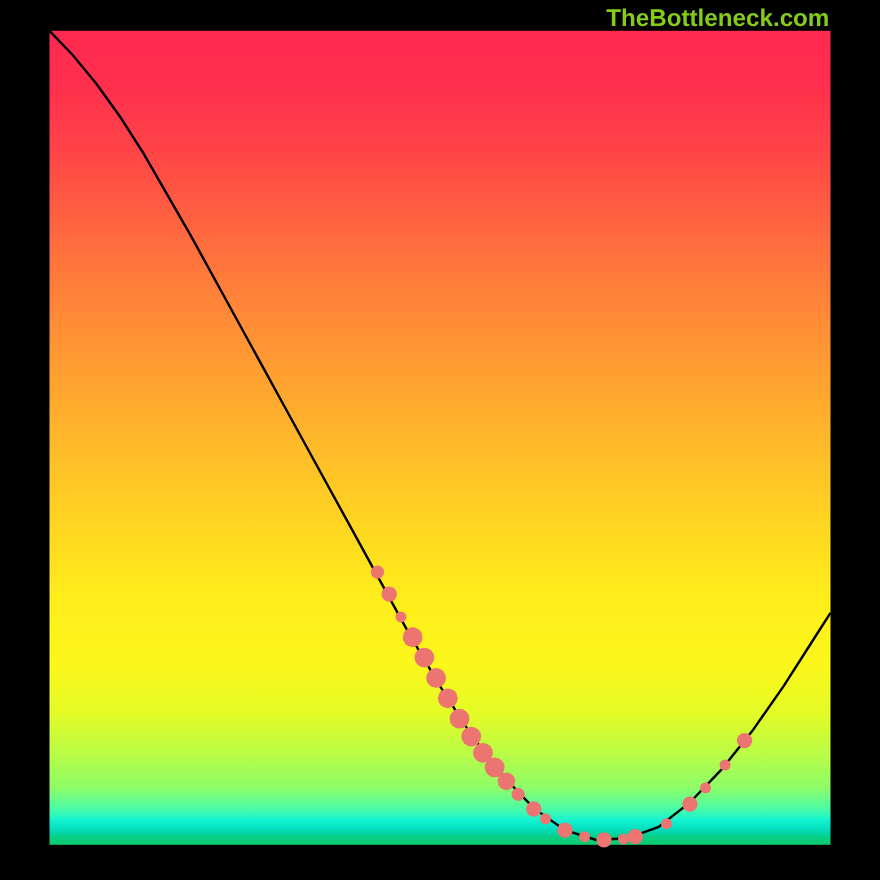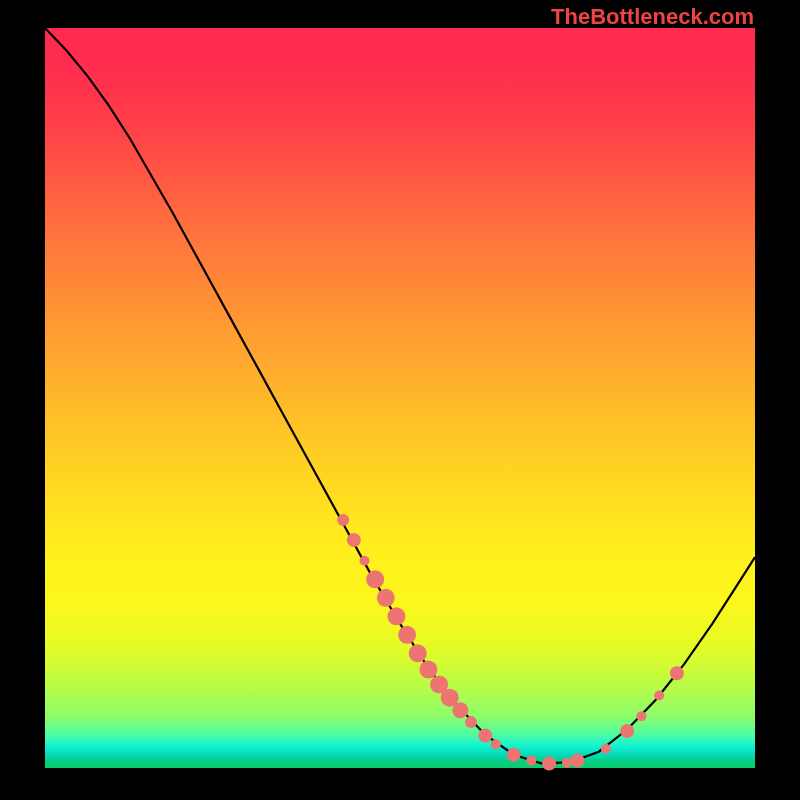--- a/index.html
+++ b/index.html
@@ -52,21 +52,21 @@
       #09cc6d 100%
     );
   }
   .attribution {
     position: absolute;
     right: 46px;
     top: 4px;
     font-family: Arial, Helvetica, sans-serif;
     font-size: 22px;
     font-weight: bold;
-    color: #ef4444;
+    color: #84cc16;
     letter-spacing: 0px;
   }
   svg.overlay {
     position: absolute;
     left: 0;
     top: 0;
     width: 100%;
     height: 100%;
     overflow: visible;
   }

